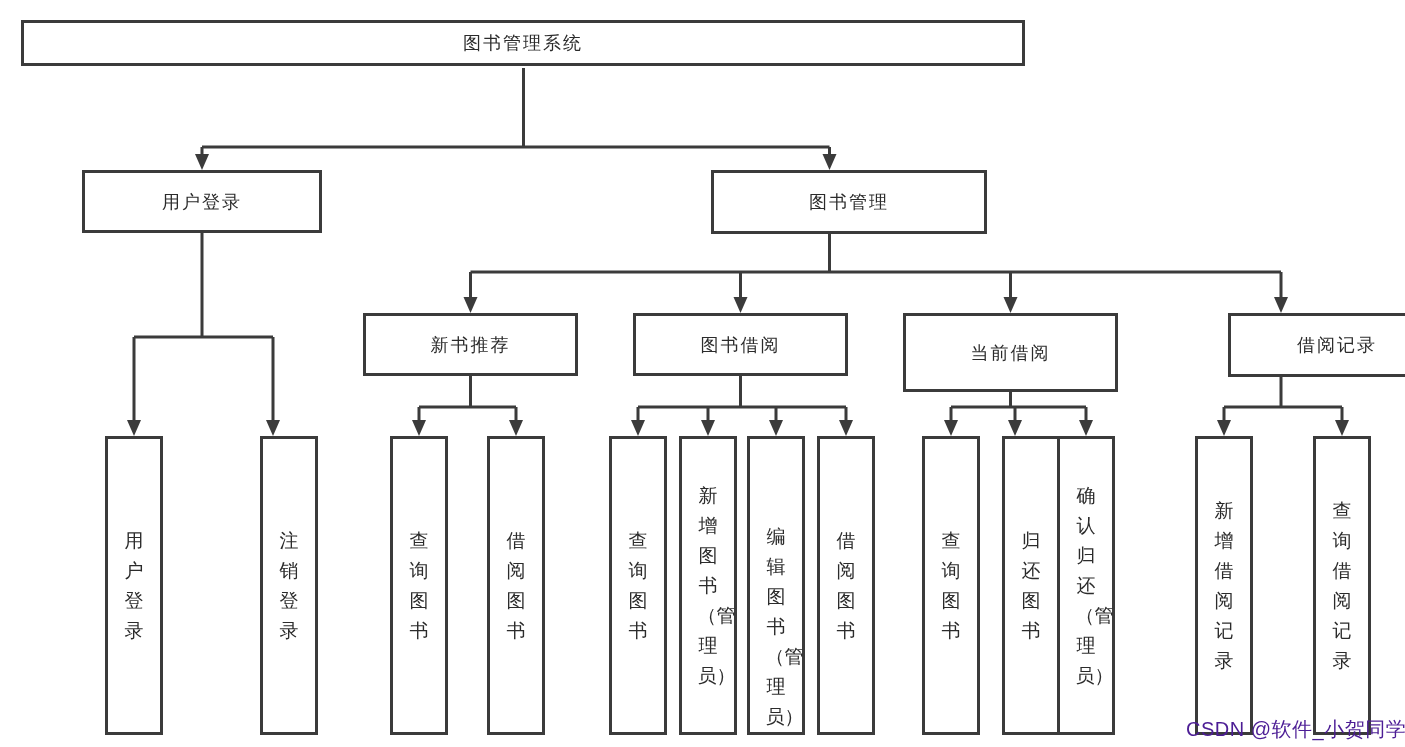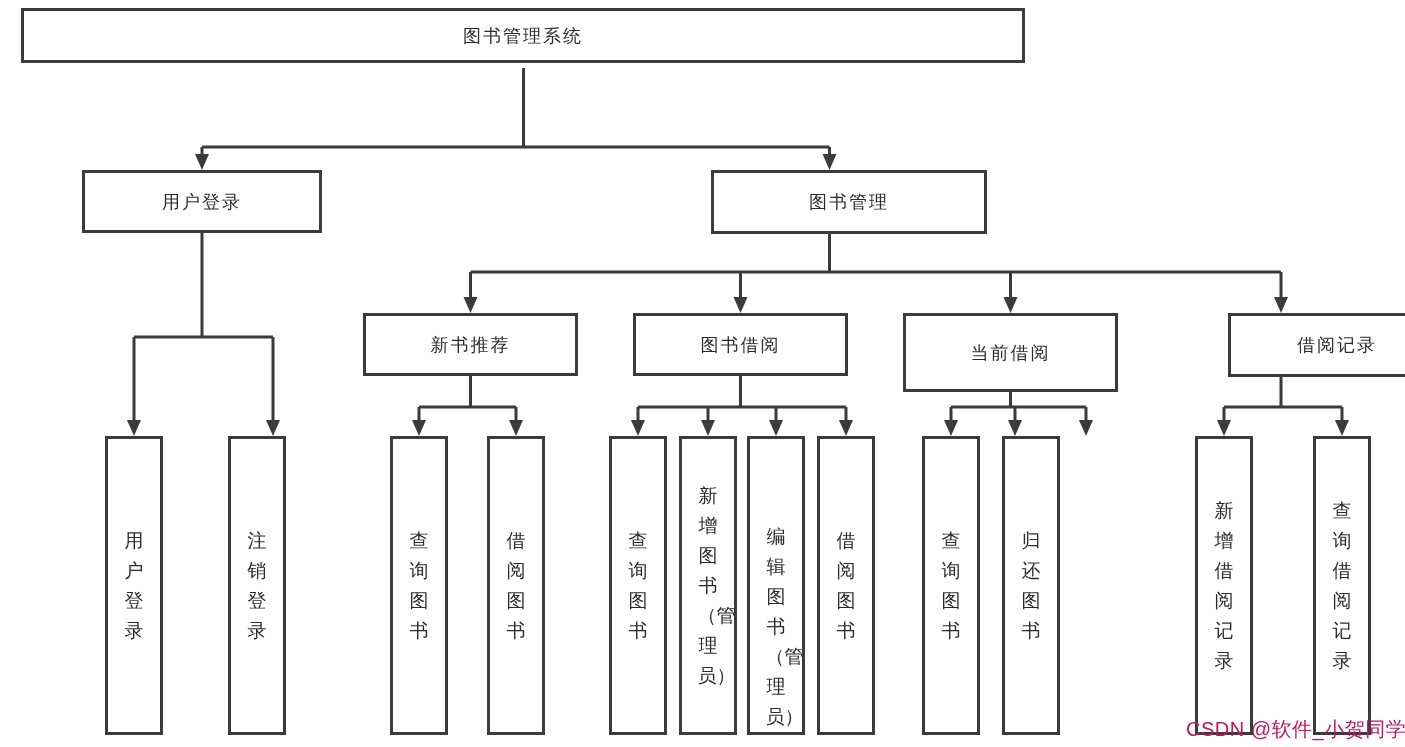--- a/index.html
+++ b/index.html
@@ -46,48 +46,48 @@
   }
   .vlabel {
     width: 21px;
     font-size: 19px;
     line-height: 30px;
     word-break: break-all;
     text-align: center;
     color: #2b2b2b;
   }
   
-  #root { left: 21px;  top: 8px;  width: 1004px; height: 55px; text-align: center; }
+  #root { left: 21px;  top: 20px;  width: 1004px; height: 46px; text-align: center; }
   #l2a  { left: 82px;  top: 170px; width: 240px;  height: 63px; }
   #l2b  { left: 711px; top: 170px; width: 276px;  height: 64px; }
   #l3a  { left: 363px; top: 313px; width: 215px;  height: 63px; }
   #l3b  { left: 633px; top: 313px; width: 215px;  height: 63px; }
   #l3c  { left: 903px; top: 313px; width: 215px;  height: 79px; }
   #l3d  { left: 1228px;top: 313px; width: 218px;  height: 64px; }
   
   #la1 { left: 105px; }
-  #la2 { left: 228px; }
+  #la2 { left: 260px; }
   #lb1 { left: 390px; }
   #lb2 { left: 487px; }
   #lc1 { left: 609px; }
   #lc2 { left: 679px; }
   #lc3 { left: 747px; align-items: flex-end; }
   #lc4 { left: 817px; }
   #ld1 { left: 922px; }
   #ld2 { left: 986px; margin-left: 16px; }
   #ld3 { left: 1057px; }
   #le1 { left: 1195px; }
   #le2 { left: 1313px; }
   #watermark {
     position: absolute;
     left: 1186px;
     top: 716px;
     z-index: 3;
     font-size: 20px;
-    color: #be185d;
+    color: #4c1d95;
     white-space: nowrap;
     letter-spacing: 0.5px;
     text-align: right;
   }
 </style>
 </head>
 <body>
 
 <div id="canvas">
 
@@ -178,20 +178,23 @@
   <div class="node leaf" id="lc4">
     <span class="vlabel">借阅图书</span>
   </div>
 
   <div class="node leaf" id="ld1">
     <span class="vlabel">查询图书</span>
   </div>
   <div class="node leaf" id="ld2">
     <span class="vlabel">归还图书</span>
   </div>
+  <div class="node leaf" id="ld3">
+    <span class="vlabel">确认归还（管理员）</span>
+  </div>
 
   <div class="node leaf" id="le1">
     <span class="vlabel">新增借阅记录</span>
   </div>
   <div class="node leaf" id="le2">
     <span class="vlabel">查询借阅记录</span>
   </div>
 
   <div id="watermark">CSDN @软件_小贺同学</div>
 

